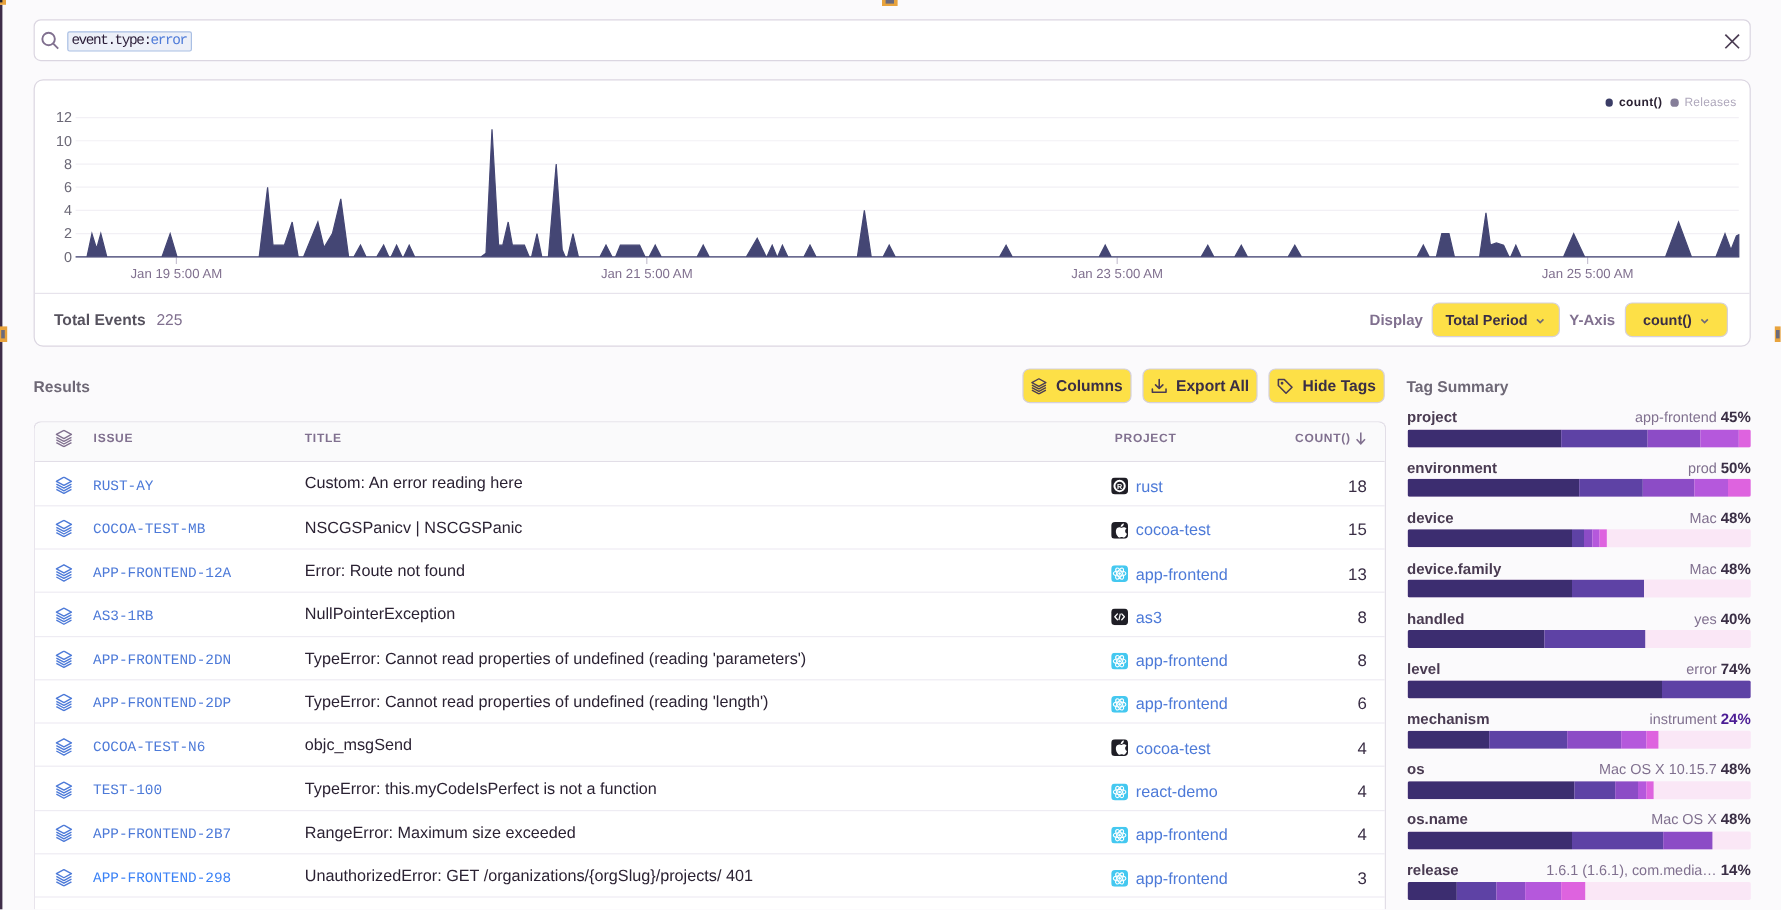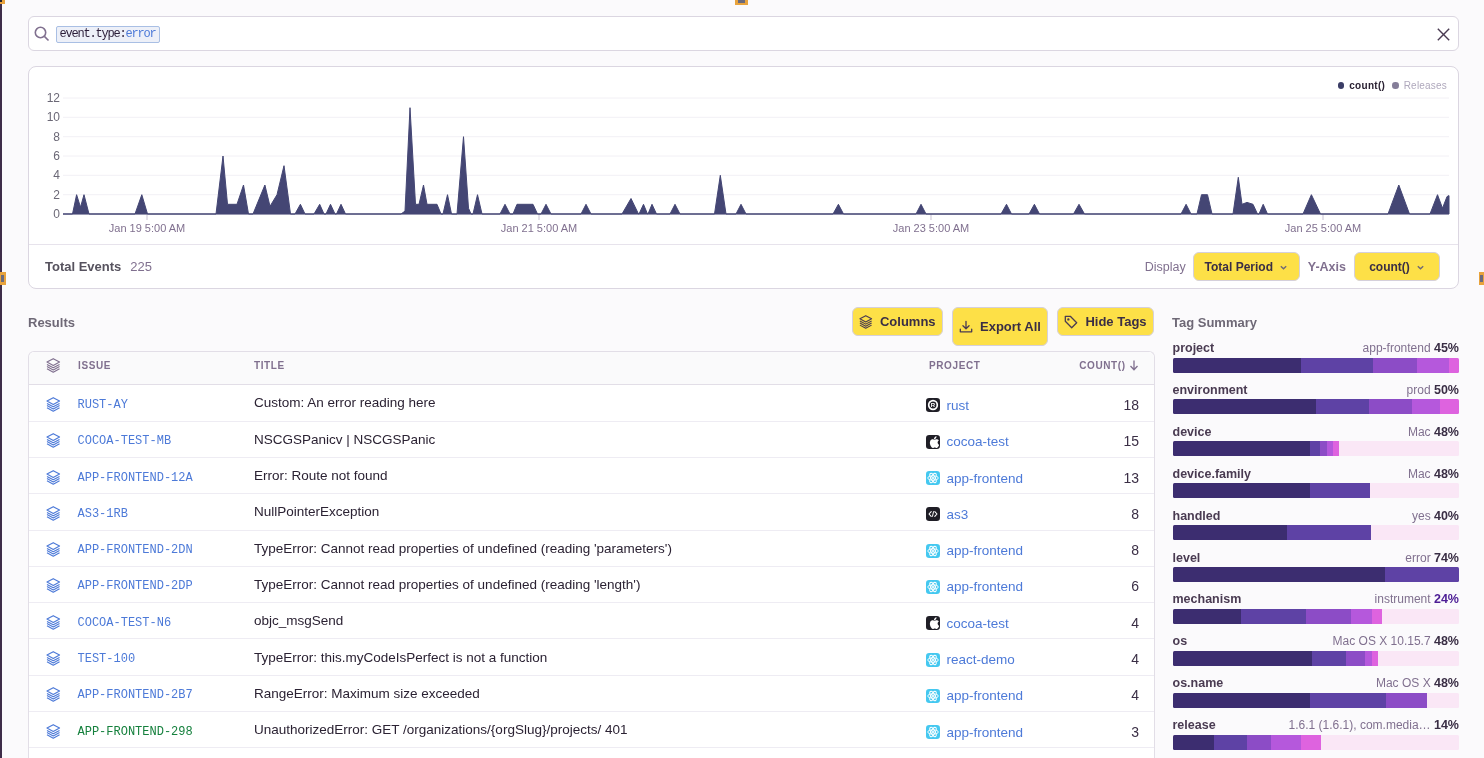--- a/index.html
+++ b/index.html
@@ -62,39 +62,39 @@
 </svg></div>
   <div class="abs" style="right:11px;top:13px;display:flex;align-items:center;font-size:10px">
     <span style="width:6.5px;height:6.5px;border-radius:50%;background:#3B3D66;margin-right:5px"></span>
     <span style="color:#2B2233;font-weight:bold;letter-spacing:0.3px">count()</span>
     <span style="width:6.5px;height:6.5px;border-radius:50%;background:#857E99;margin:0 5px 0 7px"></span>
     <span style="color:#AFA8BC;letter-spacing:0.2px">Releases</span>
   </div>
   <div class="abs" style="left:0;bottom:0;width:100%;height:44px;border-top:1px solid #E7E3EC;display:flex;align-items:center">
     <span style="margin-left:16px;font-size:13px;font-weight:bold;color:#56525E">Total Events</span>
     <span style="margin-left:9px;font-size:13px;color:#80708F">225</span>
-    <span style="margin-left:auto;font-size:12.5px;font-weight:normal;color:#80708F">Display</span>
+    <span style="margin-left:auto;font-size:12.5px;font-weight:bold;color:#80708F">Display</span>
     <div class="btn" style="margin-left:7px;height:29px;width:107px;font-size:12px">Total Period<svg style="margin:2px 0 0 6px" width="9" height="9" viewBox="0 0 10 10" fill="none" stroke="#6e6876" stroke-width="1.5">
           <path d="M2 3.5 L5 6.5 L8 3.5"></path>
         </svg></div>
     <span style="margin-left:8px;font-size:12.5px;font-weight:bold;color:#80708F">Y-Axis</span>
     <div class="btn" style="margin-left:8px;margin-right:18px;height:29px;width:86px;font-size:12px">count()<svg style="margin:2px 0 0 6px" width="9" height="9" viewBox="0 0 10 10" fill="none" stroke="#6e6876" stroke-width="1.5">
           <path d="M2 3.5 L5 6.5 L8 3.5"></path>
         </svg></div>
   </div>
 </div>
 
 <div class="abs" style="left:28px;top:315px;font-size:13px;font-weight:bold;color:#6E6876">Results</div>
 <div class="abs btn" style="left:852px;top:307px;width:91px;height:29px"><svg width="13.5" height="14" viewBox="0 0 15 15.5" fill="none" stroke="#4A3B52" stroke-width="1.2" stroke-linejoin="round">
       <path d="M7.5 0.7 L14 4.2 L7.5 7.7 L1 4.2 Z"></path>
       <path d="M1 6.6 L7.5 10.1 L14 6.6"></path>
       <path d="M1 8.9 L7.5 12.4 L14 8.9"></path>
       <path d="M1 11.2 L7.5 14.7 L14 11.2"></path>
     </svg>Columns</div>
-<div class="abs btn" style="left:952px;top:307px;width:96px;height:39px"><svg width="14" height="14" viewBox="0 0 16 16" fill="none" stroke="#4A3B52" stroke-width="1.5" stroke-linecap="round" stroke-linejoin="round">
+<div class="abs btn" style="left:952px;top:307px;width:96px;height:29px"><svg width="14" height="14" viewBox="0 0 16 16" fill="none" stroke="#4A3B52" stroke-width="1.5" stroke-linecap="round" stroke-linejoin="round">
       <path d="M8 1.5 V9.5 M4.5 6.5 L8 10 L11.5 6.5 M1.5 10.5 V13.5 H14.5 V10.5"></path>
     </svg>Export All</div>
 <div class="abs btn" style="left:1057px;top:307px;width:97px;height:29px"><svg width="14" height="14" viewBox="0 0 16 16" fill="none" stroke="#4A3B52" stroke-width="1.5" stroke-linejoin="round">
       <path d="M1.5 1.5 H7.2 L14.5 8.8 L8.8 14.5 L1.5 7.2 Z"></path>
       <circle cx="5" cy="5" r="0.6" fill="#4A3B52"></circle>
     </svg>Hide Tags</div>
 
 <div class="abs" style="left:28px;top:351px;width:1127px;height:407px;background:#fff;border:1px solid #E2DEE7;border-bottom:none;border-radius:6px 6px 0 0">
     <div class="abs" style="left:0;top:0;width:1125px;height:33.4px;background:#FAFAFB;border-bottom:1px solid #E2DEE7;border-radius:6px 6px 0 0">
 <span class="abs" style="left:17px;top:5.5px"><svg width="14.5" height="15" viewBox="0 0 15 15.5" fill="none" stroke="#80708F" stroke-width="1.2" stroke-linejoin="round">
@@ -281,21 +281,21 @@
 <span class="abs" style="left:917.5px;top:12.5px;font-size:13.5px;color:#4D7AD8">app-frontend</span>
 <span class="abs" style="right:15px;top:11.5px;font-size:14px;color:#3A2E45">4</span>
 </div>
     <div class="abs" style="left:0;top:360.1px;width:1125px;height:36.3px;border-bottom:1px solid #EEECF3">
 <span class="abs" style="left:17px;top:11.5px"><svg width="14.5" height="15" viewBox="0 0 15 15.5" fill="none" stroke="#4D7AD8" stroke-width="1.2" stroke-linejoin="round">
           <path d="M7.5 0.7 L14 4.2 L7.5 7.7 L1 4.2 Z"></path>
           <path d="M1 6.6 L7.5 10.1 L14 6.6"></path>
           <path d="M1 8.9 L7.5 12.4 L14 8.9"></path>
           <path d="M1 11.2 L7.5 14.7 L14 11.2"></path>
         </svg></span>
-<span class="abs mono" style="left:48.5px;top:12.5px;font-size:12px;color:#15803d">APP-FRONTEND-298</span>
+<span class="abs mono" style="left:48.5px;top:12.5px;font-size:12px;color:#3b82f6">APP-FRONTEND-298</span>
 <span class="abs" style="left:225px;top:10px;font-size:13.5px;color:#2B2233">UnauthorizedError: GET /organizations/{orgSlug}/projects/ 401</span>
 <span class="abs" style="left:897px;top:13px"><svg width="14" height="14" viewBox="0 0 14 14">
           <rect width="14" height="14" rx="3.2" fill="#44C8F0"></rect>
           <g stroke="#fff" stroke-width="0.9" fill="none">
             <ellipse cx="7" cy="7" rx="5.2" ry="2.1"></ellipse>
             <ellipse cx="7" cy="7" rx="5.2" ry="2.1" transform="rotate(60 7 7)"></ellipse>
             <ellipse cx="7" cy="7" rx="5.2" ry="2.1" transform="rotate(120 7 7)"></ellipse>
           </g>
           <circle cx="7" cy="7" r="1.1" fill="#fff"></circle>
         </svg></span>

